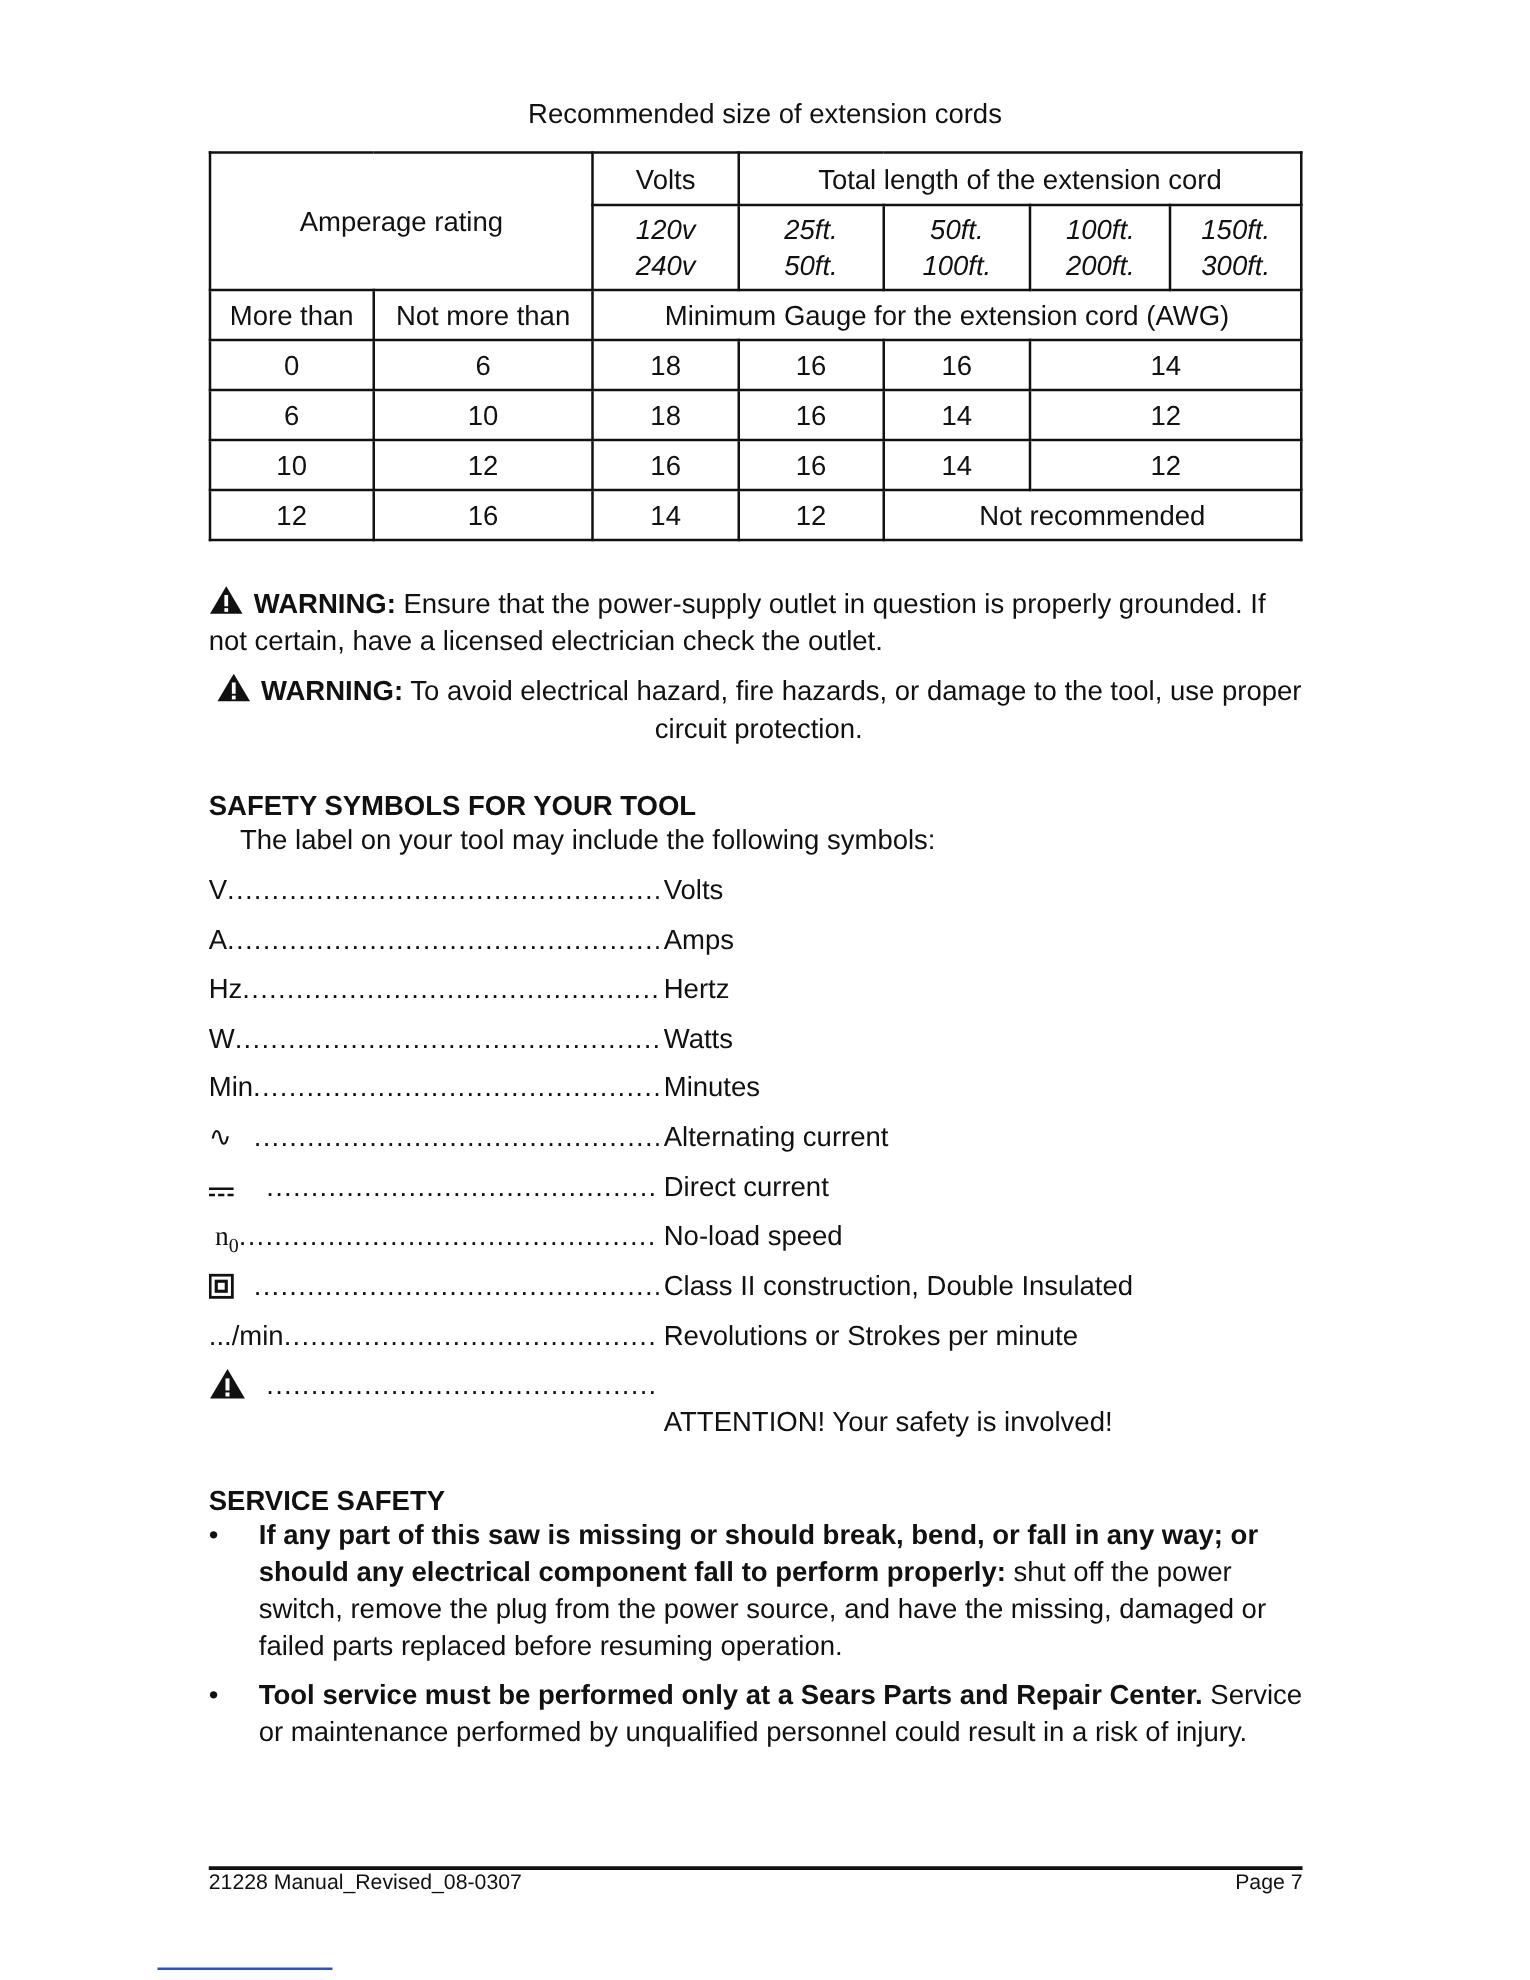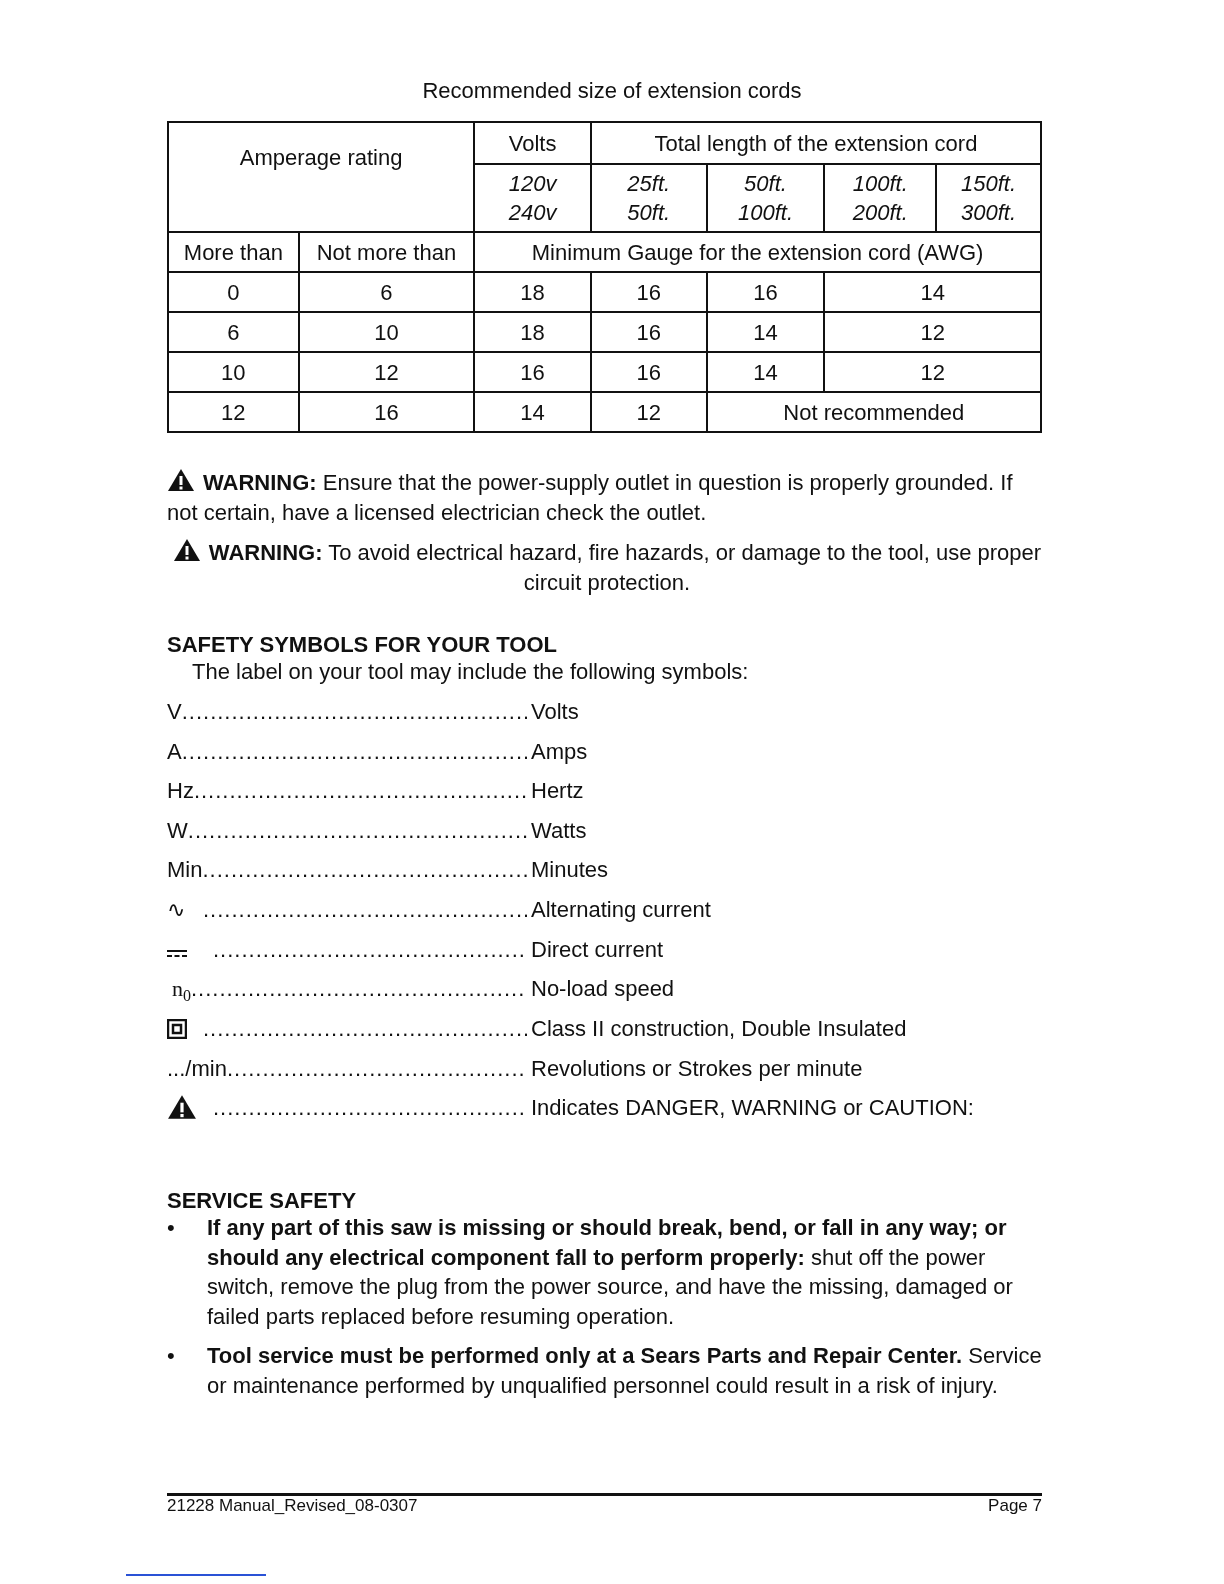--- a/index.html
+++ b/index.html
@@ -36,21 +36,21 @@
     <col style="width:131px">
       <col style="width:176px">
       <col style="width:117px">
       <col style="width:116px">
       <col style="width:118px">
       <col style="width:112px">
       <col style="width:105px">
   </colgroup>
   <tbody>
       <tr class="hrow1">
-    <td colspan="2" rowspan="2" style="vertical-align:top;padding-top:20px;">Amperage rating</td>
+    <td colspan="2" rowspan="2" style="vertical-align:top;padding-top:40px;">Amperage rating</td>
     <td>Volts</td>
     <td colspan="4">Total length of the extension cord</td>
   </tr>
   <tr class="hrow2">
     <td><span>120v</span><br><span>240v</span></td>
     <td><span>25ft.</span><br><span>50ft.</span></td>
     <td><span>50ft.</span><br><span>100ft.</span></td>
     <td><span>100ft.</span><br><span>200ft.</span></td>
     <td><span>150ft.</span><br><span>300ft.</span></td>
   </tr>
@@ -158,21 +158,21 @@
 <div class="sym-row" style="top:1054px;">
   <span class="sym-key"><span>.../min</span><span class="dots">..................................................................</span></span>
   <span class="sym-val">Revolutions or Strokes per minute</span>
 </div>
 <div class="sym-row" style="top:1093px;height:60px;">
   <span class="sym-key"><span style="display:inline-block;width:46px;"><svg width="30" height="28" viewBox="0 0 28 24" style="vertical-align:-6px">
           <polygon points="14,1 27,23 1,23" fill="#111"></polygon>
           <rect x="12.5" y="8" width="3" height="9" fill="#fff"></rect>
           <rect x="12.5" y="18.5" width="3" height="3" fill="#fff"></rect>
         </svg></span><span class="dots">..................................................................</span></span>
-  <span class="sym-val"><span>Indicates DANGER, WARNING or CAUTION:</span><br></span>
+  <span class="sym-val"><br><span>ATTENTION! Your safety is involved!</span></span>
 </div>
 
 <div class="text-block heading" style="top:1174px;">SERVICE SAFETY</div>
 
 <div class="bullet" style="top:1213px;">
   <span class="dot">•</span>
   <div class="body"><b>If any part of this saw is missing or should break, bend, or fall in any way; or should any electrical component fall to perform properly:</b><span> shut off the power switch, remove the plug from the power source, and have the missing, damaged or failed parts replaced before resuming operation.</span></div>
 </div>
 <div class="bullet" style="top:1341px;">
   <span class="dot">•</span>

